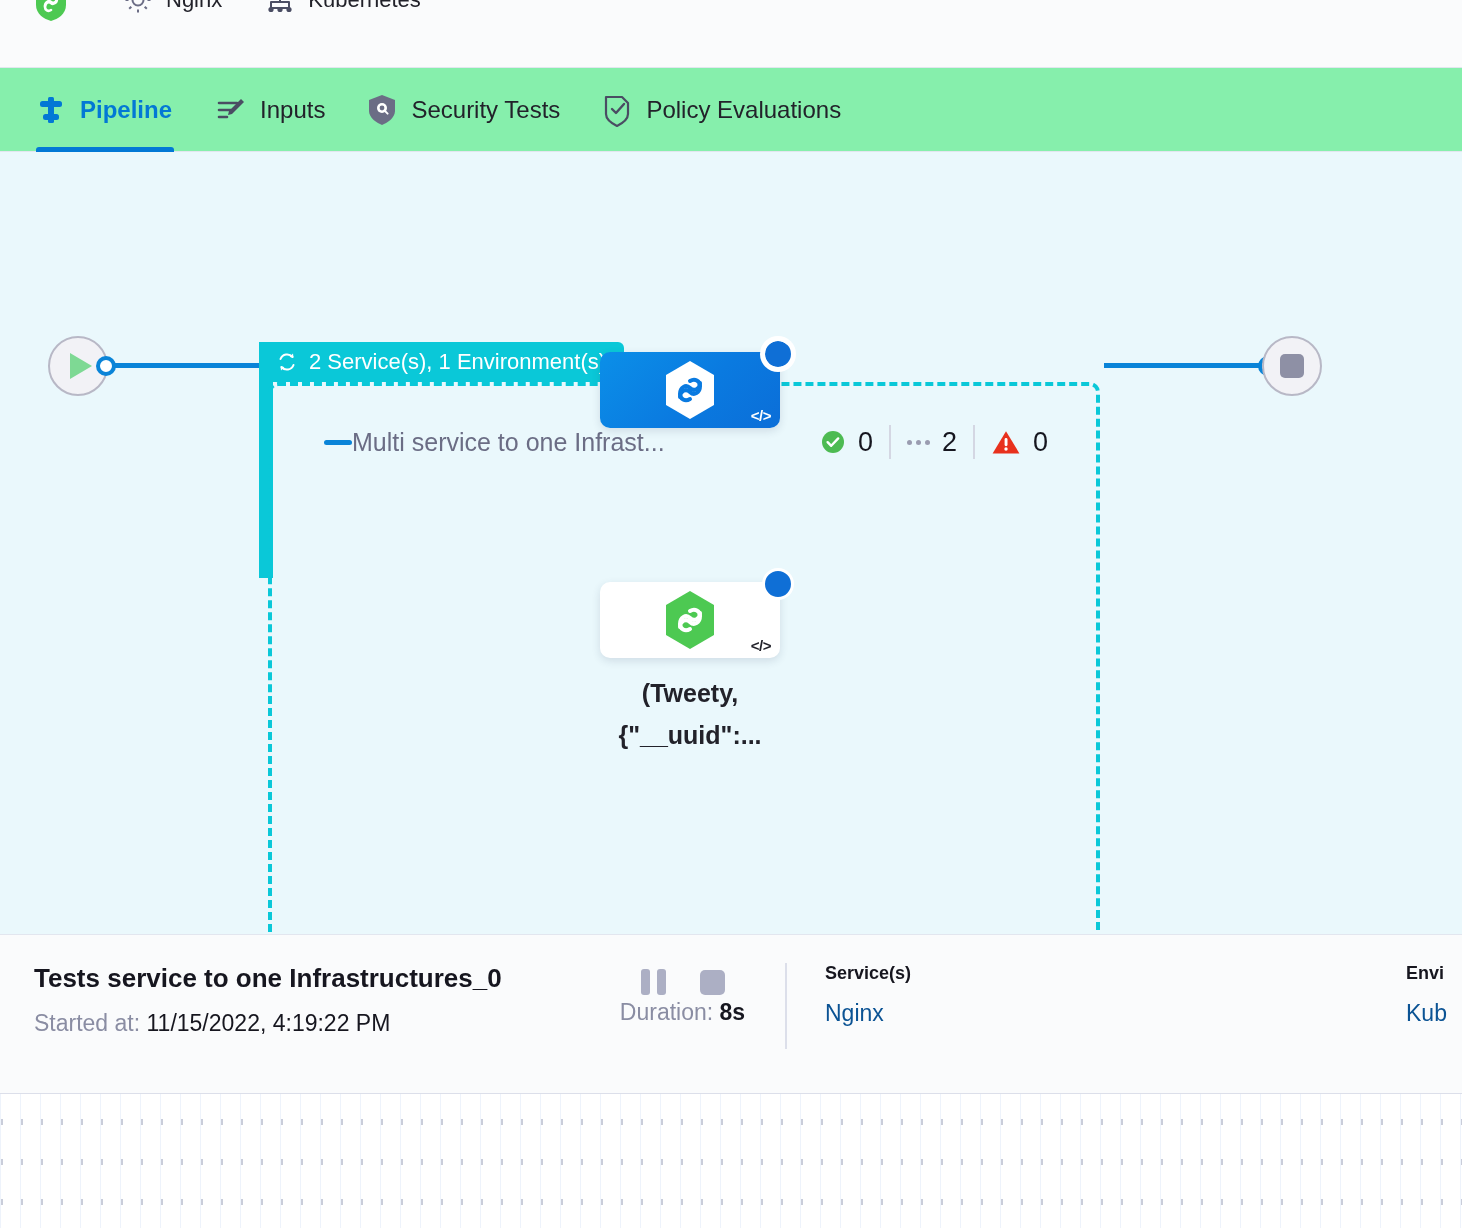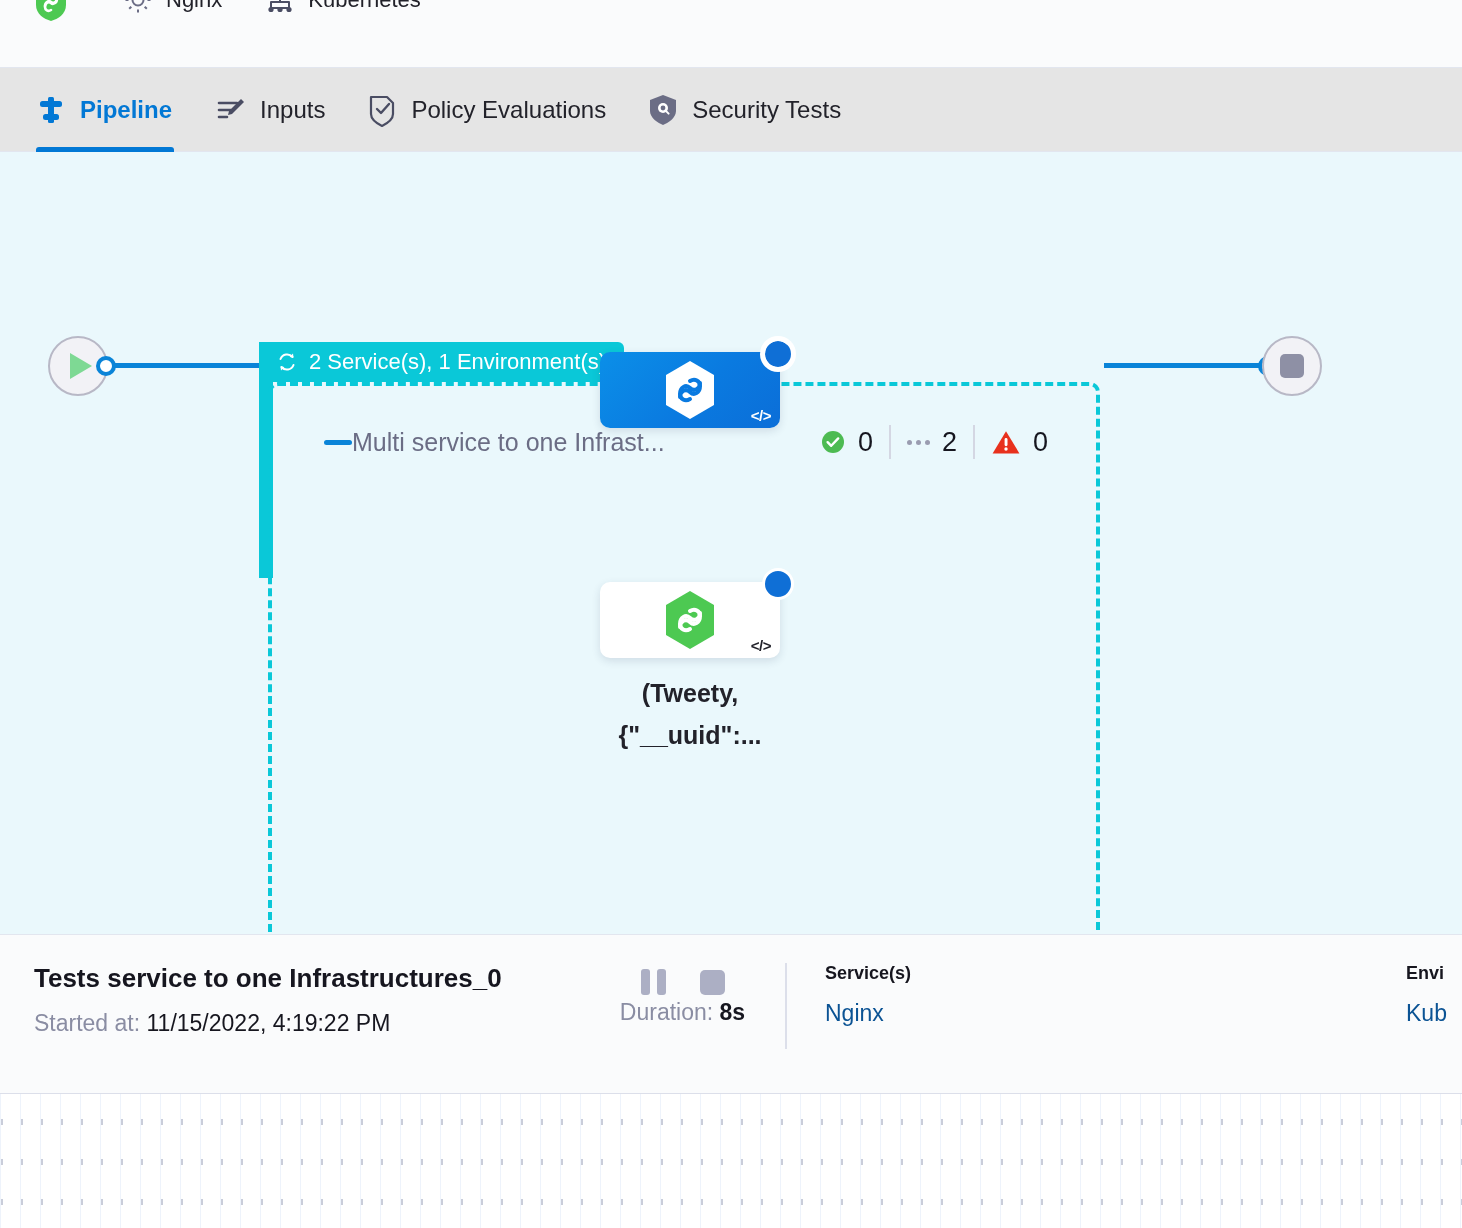--- a/index.html
+++ b/index.html
@@ -23,21 +23,21 @@
     display: flex; align-items: center; gap: 12px;
     margin-top: -16px;
     font-size: 22px; color: #22222a; font-weight: 400;
     white-space: nowrap;
   }
   .topbar-item .tb-label { line-height: 30px; }
 
   
   .tabs {
     position: absolute; left: 0; top: 68px; width: 1462px; height: 84px;
-    background: #e5e5e5;
+    background: #86efac;
     border-bottom: 1px solid #e2e6ef;
     display: flex; align-items: center; padding-left: 36px; gap: 42px;
   }
   .tab {
     display: flex; align-items: center; gap: 14px;
     height: 84px; position: relative; cursor: pointer;
     font-size: 24px; color: #22222a; font-weight: 700;
     white-space: nowrap;
   }
   .tab.inactive { font-weight: 400; color: #22222a; }
@@ -259,37 +259,37 @@
             </g>
             <path d="M27 5l3 3-12 12-4 1 1-4z" fill="#4a4d63"></path>
           </svg>
       </span>
       <span>Inputs</span>
     </div>
 
     <div class="tab inactive">
       <span>
         <svg width="30" height="34" viewBox="0 0 30 34">
-            <path d="M4 4h16l6 6v11c0 6-7 10-11 12C11 31 4 27 4 21Z" fill="none" stroke="#4a4d63" stroke-width="2.2" stroke-linejoin="round"></path>
-            <path d="M10 16l4 4 8-9" fill="none" stroke="#4a4d63" stroke-width="2.4" stroke-linecap="round" stroke-linejoin="round"></path>
-          </svg>
-      </span>
-      <span>Policy Evaluations</span>
-    </div>
-
-    <div class="tab inactive">
-      <span>
-        <svg width="30" height="34" viewBox="0 0 30 34">
             <path d="M15 2 28 7v11c0 7-8 12-13 14C10 30 2 25 2 18V7Z" fill="#6b6d85"></path>
             <circle cx="15" cy="15" r="5" fill="#ffffff"></circle>
             <circle cx="15" cy="15" r="2.4" fill="#6b6d85"></circle>
             <path d="M17.4 17.4l3.2 3.2" stroke="#ffffff" stroke-width="2" stroke-linecap="round"></path>
           </svg>
       </span>
       <span>Security Tests</span>
+    </div>
+
+    <div class="tab inactive">
+      <span>
+        <svg width="30" height="34" viewBox="0 0 30 34">
+            <path d="M4 4h16l6 6v11c0 6-7 10-11 12C11 31 4 27 4 21Z" fill="none" stroke="#4a4d63" stroke-width="2.2" stroke-linejoin="round"></path>
+            <path d="M10 16l4 4 8-9" fill="none" stroke="#4a4d63" stroke-width="2.4" stroke-linecap="round" stroke-linejoin="round"></path>
+          </svg>
+      </span>
+      <span>Policy Evaluations</span>
     </div>
   </div>
 
   <div class="canvas">
 
     <div class="term-node" style="left:48px; top:184px;">
       <div class="play-tri"></div>
     </div>
     <div class="port" style="left:96px; top:204px;"></div>
     <div class="link" style="left:112px; top:211px; width:152px;"></div>

